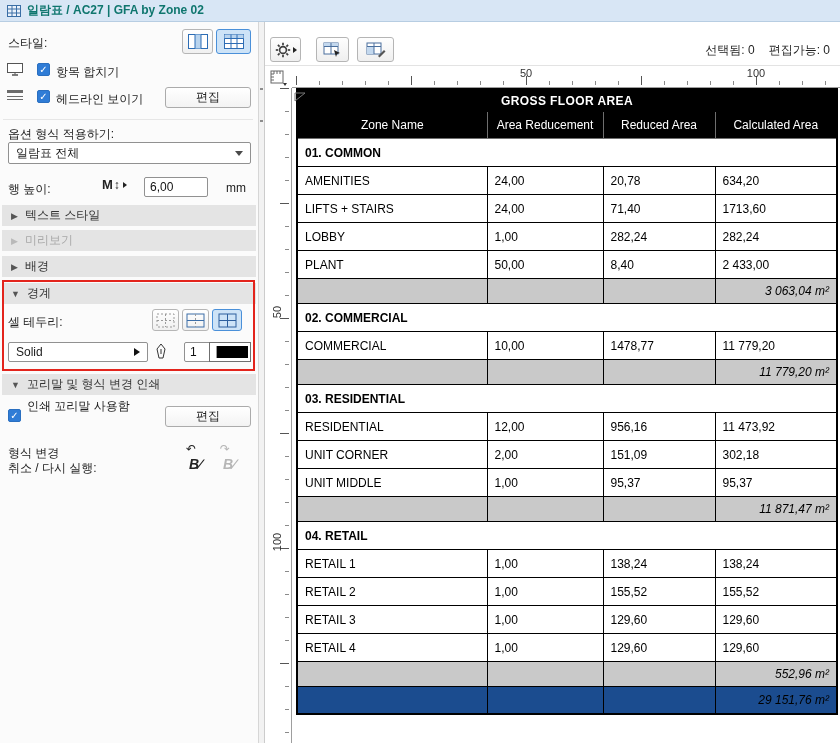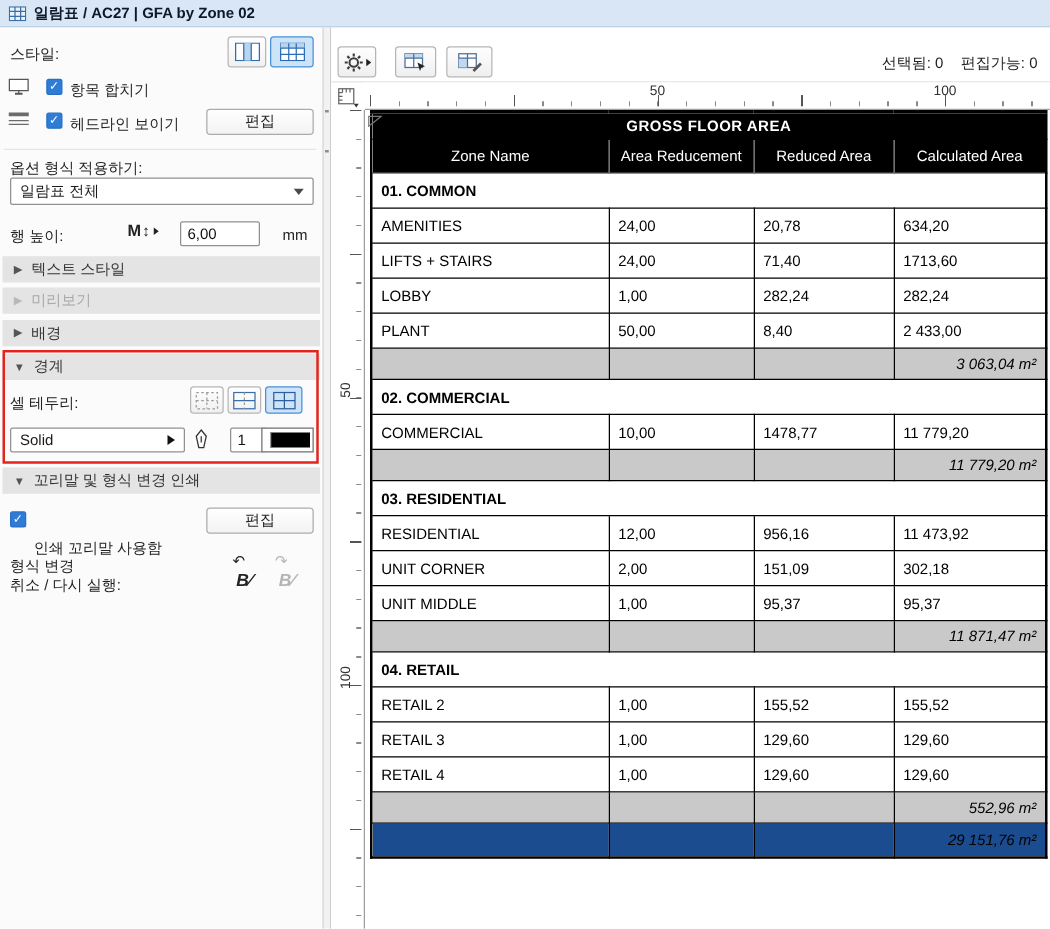--- a/index.html
+++ b/index.html
@@ -3,21 +3,21 @@
 <meta charset="utf-8">
 <style>
   *{margin:0;padding:0;box-sizing:border-box;}
   html,body{width:840px;height:743px;}
   body{font-family:"Liberation Sans","DejaVu Sans",sans-serif;font-size:12px;color:#1b1b1b;background:#fff;overflow:hidden;}
   .app{position:relative;width:840px;height:743px;background:#fff;}
   button{font-family:"Liberation Sans","DejaVu Sans",sans-serif;}
 
   
   .titlebar{position:absolute;left:0;top:0;width:840px;height:22px;background:#d8e6f5;border-bottom:1px solid #b7cde2;display:flex;align-items:center;gap:6px;padding:0 7px;}
-  .tb-title{font-weight:700;font-size:12px;color:#0f172a;white-space:nowrap;}
+  .tb-title{font-weight:700;font-size:12px;color:#0f766e;white-space:nowrap;}
 
   
   .sidebar{position:absolute;left:0;top:22px;width:258px;bottom:0;background:#fbfbfb;}
   .abs{position:absolute;}
   .lbl{color:#222;white-space:nowrap;}
   .btnicon{display:flex;align-items:center;justify-content:center;background:linear-gradient(#ffffff,#f0f0f0);border:1px solid #b6b6b6;border-radius:3px;cursor:pointer;}
   .btnicon.sel{background:#cde3f7;border-color:#4a90d9;}
   .btn-edit{position:absolute;width:86px;height:21px;background:linear-gradient(#ffffff,#f3f3f3);border:1px solid #ababab;border-radius:3px;font-size:12px;color:#222;text-align:center;cursor:pointer;}
   .cb{width:13px;height:13px;background:#2f7cd6;border:1px solid #2a6fc0;border-radius:2px;display:inline-flex;align-items:center;justify-content:center;flex:none;cursor:pointer;}
   .cb .chk{color:#fff;font-size:10px;line-height:1;}
@@ -218,21 +218,21 @@
       </button>
 
     <div class="secbar" style="top:352px">
       <span class="arr">▼</span>
       <span>꼬리말 및 형식 변경 인쇄</span>
     </div>
 
     <span class="cb abs" style="left:8px;top:387px">
         <span class="chk">✓</span>
       </span>
-    <span class="lbl abs" style="left:27px;top:408px">인쇄 꼬리말 사용함</span>
+    <span class="lbl abs" style="left:27px;top:376px">인쇄 꼬리말 사용함</span>
     <button class="btn-edit" style="left:165px;top:384px">편집</button>
 
     <div class="abs lbl" style="left:8px;top:424px;line-height:15px">
       <div>형식 변경</div>
       <div>취소 / 다시 실행:</div>
     </div>
     <button class="fmtbtn" style="left:183px;top:422px">
         <span class="fa">↶</span>
         <span class="fb">B∕</span>
       </button>
@@ -412,20 +412,26 @@
             <tr class="t-sub">
               <td></td>
               <td></td>
               <td></td>
               <td class="c-subtotal">11 871,47 m²</td>
             </tr>
             <tr class="t-group">
               <td colspan="4">04. RETAIL</td>
             </tr>
             <tr class="t-data">
+              <td>RETAIL 1</td>
+              <td>1,00</td>
+              <td>138,24</td>
+              <td>138,24</td>
+            </tr>
+            <tr class="t-data">
               <td>RETAIL 2</td>
               <td>1,00</td>
               <td>155,52</td>
               <td>155,52</td>
             </tr>
             <tr class="t-data">
               <td>RETAIL 3</td>
               <td>1,00</td>
               <td>129,60</td>
               <td>129,60</td>

